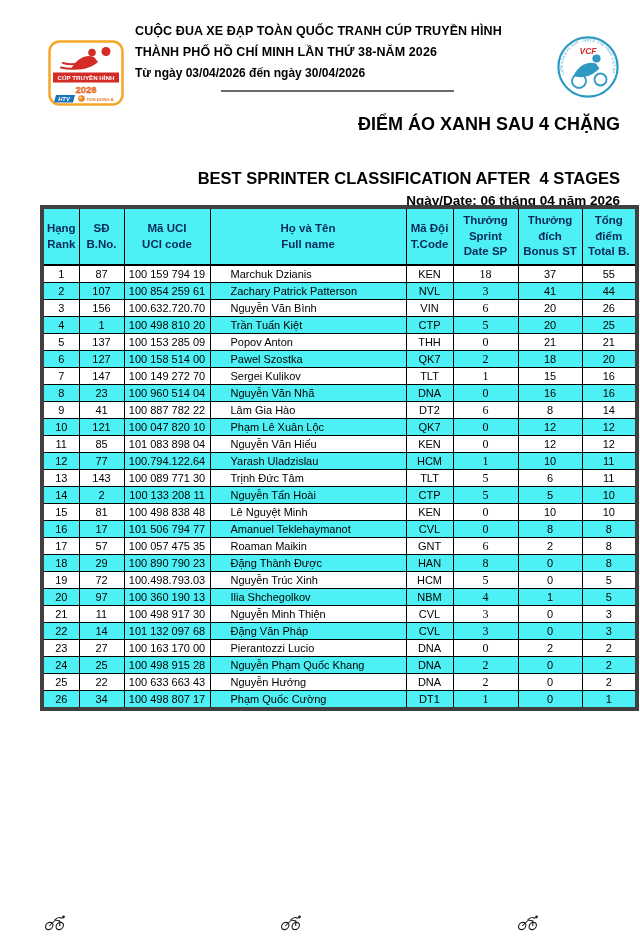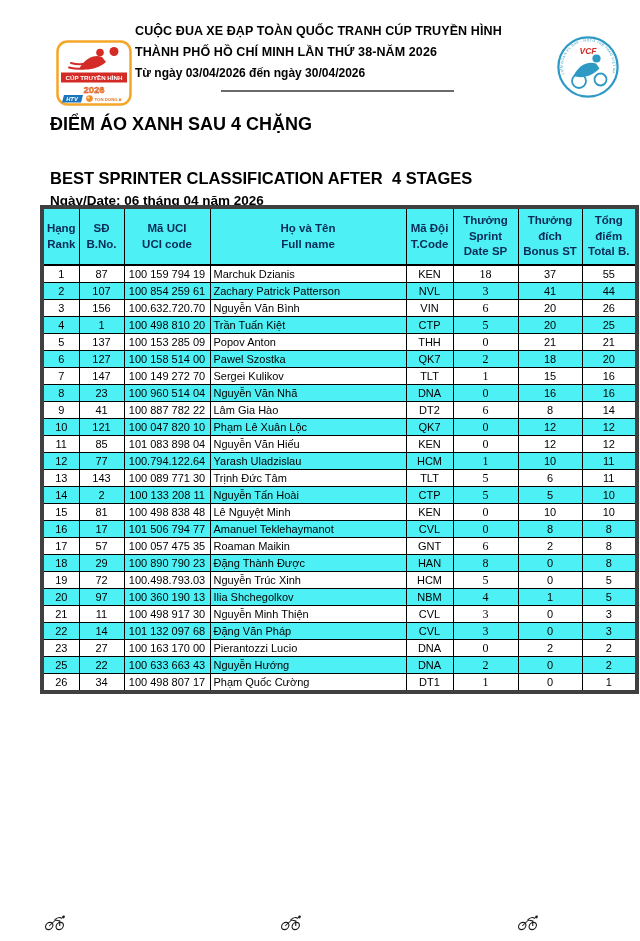--- a/index.html
+++ b/index.html
@@ -5,29 +5,29 @@
   :root{
     --cyan:#4DF1F5;
     --header-text:#0a2a57;
   }
   html,body{margin:0;padding:0;background:#e8e8e8;}
   .page{
     position:relative;width:640px;height:941px;background:#ffffff;margin:0 auto;
     font-family:"Liberation Sans","DejaVu Sans",sans-serif;color:#000;overflow:hidden;
   }
   
-  .logo-left{position:absolute;left:48px;top:40px;width:84px;height:66px;text-align:right;}
+  .logo-left{position:absolute;left:48px;top:40px;width:84px;height:66px;}
   .logo-right{position:absolute;left:556px;top:35px;width:64px;height:64px;}
   
   .header-text{position:absolute;left:135px;top:24px;width:400px;text-align:left;}
   .header-text .h1{font-size:12.5px;font-weight:bold;letter-spacing:0.1px;margin-bottom:7px;}
   .header-text .h2{font-size:12px;font-weight:bold;}
   .rule{position:absolute;left:221px;top:90px;width:233px;height:2px;background:#6b6b6b;}
   
-  .titles{position:absolute;left:50px;top:114px;width:570px;text-align:left;}
+  .titles{position:absolute;left:50px;top:114px;width:570px;text-align:right;}
   .titles .t1{font-size:18px;font-weight:bold;margin-bottom:5px;}
   .titles .t2{font-size:16.5px;font-weight:bold;white-space:pre-wrap;margin-bottom:5px;margin-top:34px;}
   .titles .t3{font-size:13.5px;font-weight:bold;}
   
   table.results{
     position:absolute;left:40px;top:205px;width:595px;
     border-collapse:collapse;border:4px solid #404040;table-layout:fixed;
   }
   table.results col.w0{width:37px}  table.results col.w1{width:45px}
   table.results col.w2{width:86px}  table.results col.w3{width:196px}
@@ -35,21 +35,21 @@
   table.results col.w6{width:64px}  table.results col.w7{width:55px}
   table.results th{
     background:var(--cyan);border:1px solid #000;border-bottom:2px solid #000;
     height:53px;vertical-align:middle;text-align:center;
     font-size:11.5px;font-weight:bold;color:var(--header-text);line-height:1.35;padding:1px 1px;
   }
   table.results td{
     border:1px solid #000;height:16px;padding:0 2px;
     font-size:11px;text-align:center;vertical-align:middle;white-space:nowrap;overflow:hidden;
   }
-  table.results td.c3{text-align:left;padding-left:3px;}
+  table.results td.c3{text-align:left;padding-left:20px;}
   table.results td.c5{font-family:"Liberation Serif","DejaVu Serif",serif;font-size:12px;}
   table.results tbody tr:nth-child(even) td{background:var(--cyan);}
   
   .foot-ico{position:absolute;top:913px;width:26px;height:20px;}
   .foot-ico.f1{left:42px;} .foot-ico.f2{left:278px;} .foot-ico.f3{left:515px;}
 </style>
 </head>
 <body>
 
 <div class="page">
@@ -386,20 +386,30 @@
           <td class="c0">23</td>
           <td class="c1">27</td>
           <td class="c2">100 163 170 00</td>
           <td class="c3">Pierantozzi Lucio</td>
           <td class="c4">DNA</td>
           <td class="c5">0</td>
           <td class="c6">2</td>
           <td class="c7">2</td>
         </tr>
         <tr>
+          <td class="c0">24</td>
+          <td class="c1">25</td>
+          <td class="c2">100 498 915 28</td>
+          <td class="c3">Nguyễn Phạm Quốc Khang</td>
+          <td class="c4">DNA</td>
+          <td class="c5">2</td>
+          <td class="c6">0</td>
+          <td class="c7">2</td>
+        </tr>
+        <tr>
           <td class="c0">25</td>
           <td class="c1">22</td>
           <td class="c2">100 633 663 43</td>
           <td class="c3">Nguyễn Hướng</td>
           <td class="c4">DNA</td>
           <td class="c5">2</td>
           <td class="c6">0</td>
           <td class="c7">2</td>
         </tr>
         <tr>

